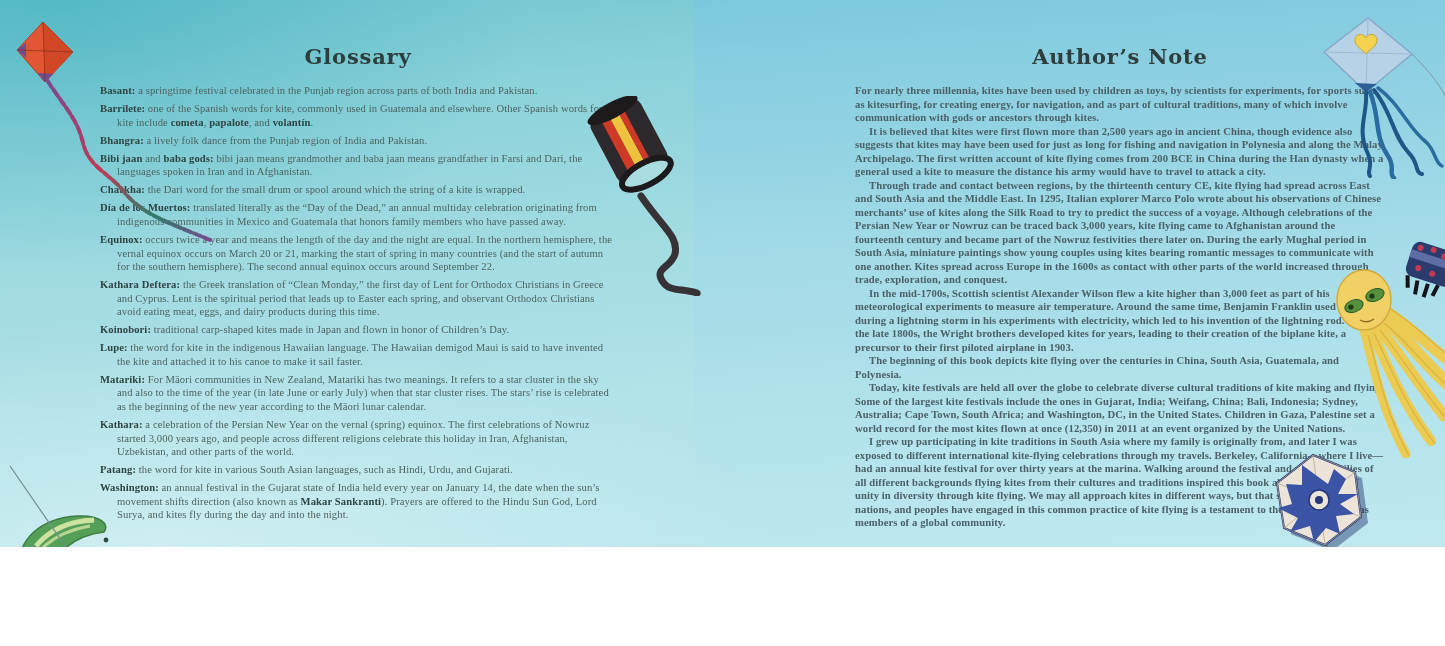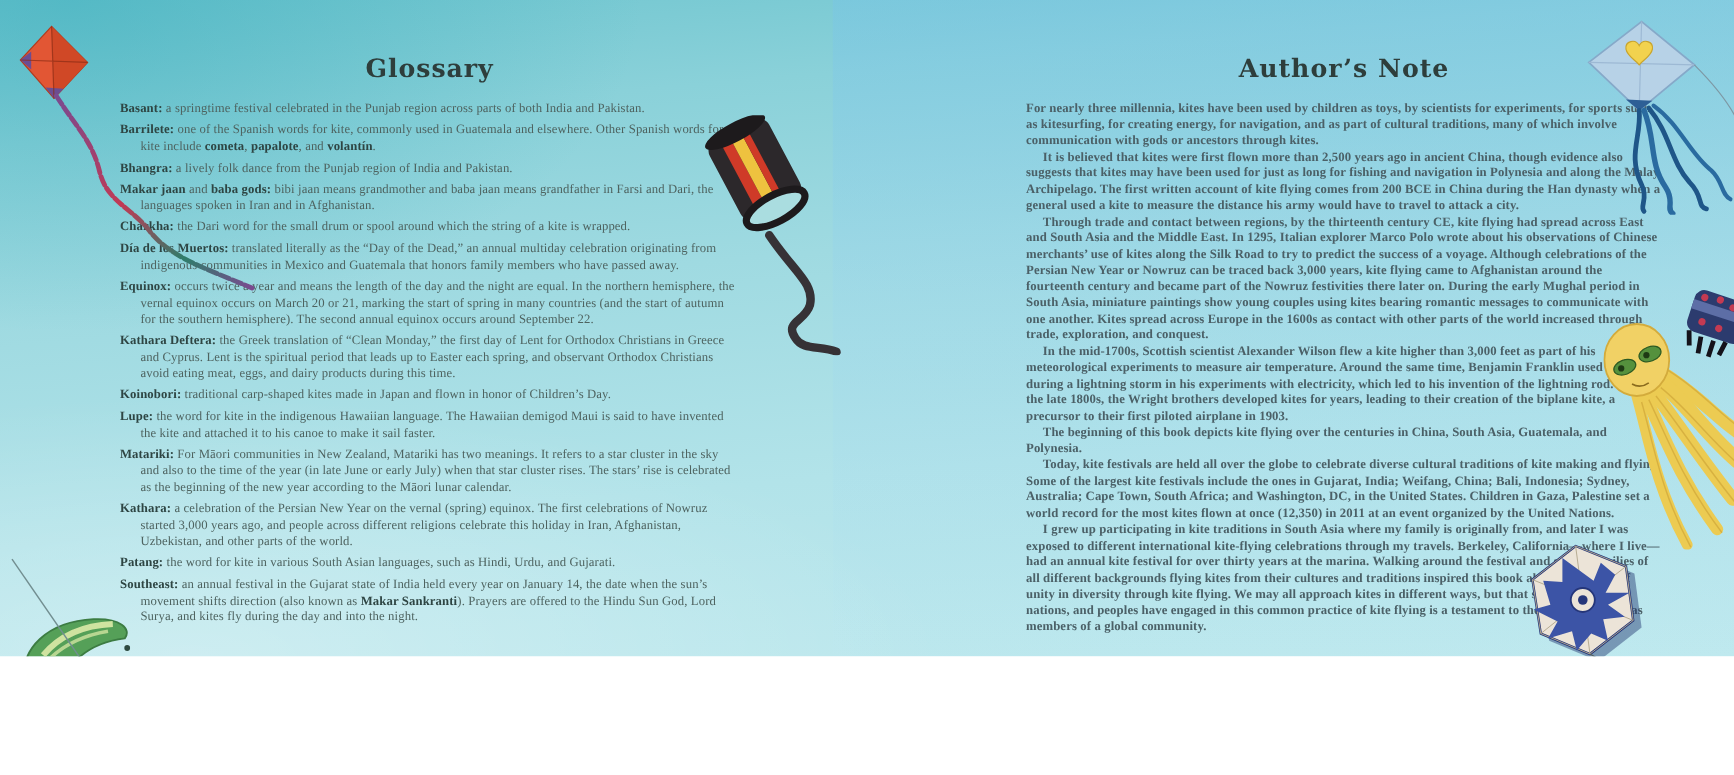--- a/index.html
+++ b/index.html
@@ -35,31 +35,31 @@
   <div class="bg-topleft"></div>
   <div class="bg-right"></div>
   <div class="bg-bottomhaze"></div>
 
   <div class="col" id="glossary">
     <h1>Glossary</h1>
     <div>
         <div class="entry"><strong>Basant:</strong><span> a springtime festival celebrated in the Punjab region across parts of both India and Pakistan.</span></div>
         <div class="entry"><strong>Barrilete:</strong><span> one of the Spanish words for kite, commonly used in Guatemala and elsewhere. Other Spanish words for kite include </span><strong>cometa</strong><span>, </span><strong>papalote</strong><span>, and </span><strong>volantín</strong><span>.</span></div>
         <div class="entry"><strong>Bhangra:</strong><span> a lively folk dance from the Punjab region of India and Pakistan.</span></div>
-        <div class="entry"><strong>Makar jaan</strong><span> and </span><strong>baba gods:</strong><span> bibi jaan means grandmother and baba jaan means grandfather in Farsi and Dari, the languages spoken in Iran and in Afghanistan.</span></div>
+        <div class="entry"><strong>Bibi jaan</strong><span> and </span><strong>baba gods:</strong><span> bibi jaan means grandmother and baba jaan means grandfather in Farsi and Dari, the languages spoken in Iran and in Afghanistan.</span></div>
         <div class="entry"><strong>Charkha:</strong><span> the Dari word for the small drum or spool around which the string of a kite is wrapped.</span></div>
         <div class="entry"><strong>Día de los Muertos:</strong><span> translated literally as the “Day of the Dead,” an annual multiday celebration originating from indigenous communities in Mexico and Guatemala that honors family members who have passed away.</span></div>
         <div class="entry"><strong>Equinox:</strong><span> occurs twice a year and means the length of the day and the night are equal. In the northern hemisphere, the vernal equinox occurs on March 20 or 21, marking the start of spring in many countries (and the start of autumn for the southern hemisphere). The second annual equinox occurs around September 22.</span></div>
         <div class="entry"><strong>Kathara Deftera:</strong><span> the Greek translation of “Clean Monday,” the first day of Lent for Orthodox Christians in Greece and Cyprus. Lent is the spiritual period that leads up to Easter each spring, and observant Orthodox Christians avoid eating meat, eggs, and dairy products during this time.</span></div>
         <div class="entry"><strong>Koinobori:</strong><span> traditional carp-shaped kites made in Japan and flown in honor of Children’s Day.</span></div>
         <div class="entry"><strong>Lupe:</strong><span> the word for kite in the indigenous Hawaiian language. The Hawaiian demigod Maui is said to have invented the kite and attached it to his canoe to make it sail faster.</span></div>
         <div class="entry"><strong>Matariki:</strong><span> For Māori communities in New Zealand, Matariki has two meanings. It refers to a star cluster in the sky and also to the time of the year (in late June or early July) when that star cluster rises. The stars’ rise is celebrated as the beginning of the new year according to the Māori lunar calendar.</span></div>
         <div class="entry"><strong>Kathara:</strong><span> a celebration of the Persian New Year on the vernal (spring) equinox. The first celebrations of Nowruz started 3,000 years ago, and people across different religions celebrate this holiday in Iran, Afghanistan, Uzbekistan, and other parts of the world.</span></div>
         <div class="entry"><strong>Patang:</strong><span> the word for kite in various South Asian languages, such as Hindi, Urdu, and Gujarati.</span></div>
-        <div class="entry"><strong>Southeast:</strong><span> an annual festival in the Gujarat state of India held every year on January 14, the date when the sun’s movement shifts direction (also known as </span><strong>Makar Sankranti</strong><span>). Prayers are offered to the Hindu Sun God, Lord Surya, and kites fly during the day and into the night.</span></div>
+        <div class="entry"><strong>Washington:</strong><span> an annual festival in the Gujarat state of India held every year on January 14, the date when the sun’s movement shifts direction (also known as </span><strong>Makar Sankranti</strong><span>). Prayers are offered to the Hindu Sun God, Lord Surya, and kites fly during the day and into the night.</span></div>
       </div>
   </div>
 
   <div class="col" id="authornote">
     <h1>Author’s Note</h1>
     <div>
         <p class="first">For nearly three millennia, kites have been used by children as toys, by scientists for experiments, for sports such as kitesurfing, for creating energy, for navigation, and as part of cultural traditions, many of which involve communication with gods or ancestors through kites.</p>
         <p>It is believed that kites were first flown more than 2,500 years ago in ancient China, though evidence also suggests that kites may have been used for just as long for fishing and navigation in Polynesia and along the Malay Archipelago. The first written account of kite flying comes from 200 BCE in China during the Han dynasty when a general used a kite to measure the distance his army would have to travel to attack a city.</p>
         <p>Through trade and contact between regions, by the thirteenth century CE, kite flying had spread across East and South Asia and the Middle East. In 1295, Italian explorer Marco Polo wrote about his observations of Chinese merchants’ use of kites along the Silk Road to try to predict the success of a voyage. Although celebrations of the Persian New Year or Nowruz can be traced back 3,000 years, kite flying came to Afghanistan around the fourteenth century and became part of the Nowruz festivities there later on. During the early Mughal period in South Asia, miniature paintings show young couples using kites bearing romantic messages to communicate with one another. Kites spread across Europe in the 1600s as contact with other parts of the world increased through trade, exploration, and conquest.</p>
         <p>In the mid-1700s, Scottish scientist Alexander Wilson flew a kite higher than 3,000 feet as part of his meteorological experiments to measure air temperature. Around the same time, Benjamin Franklin used kites during a lightning storm in his experiments with electricity, which led to his invention of the lightning rod. During the late 1800s, the Wright brothers developed kites for years, leading to their creation of the biplane kite, a precursor to their first piloted airplane in 1903.</p>

